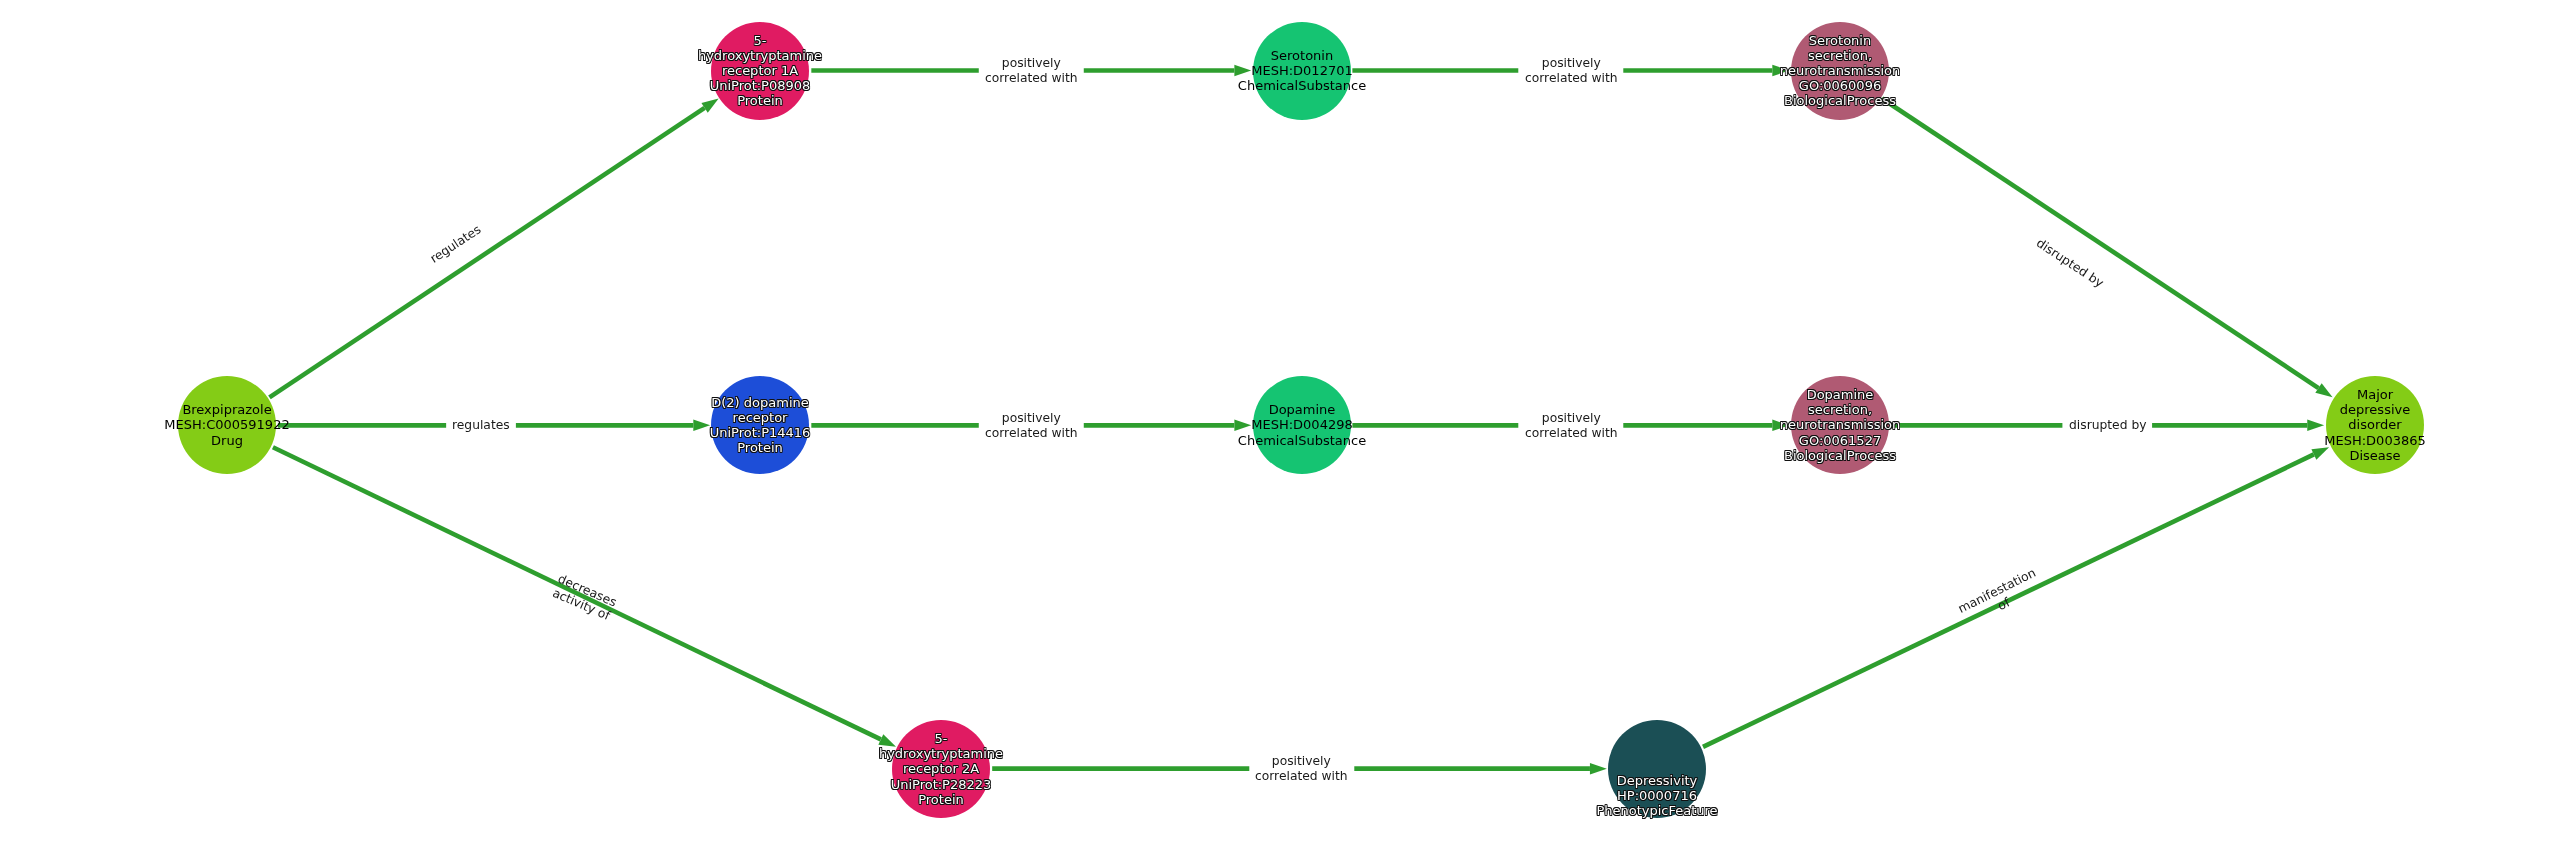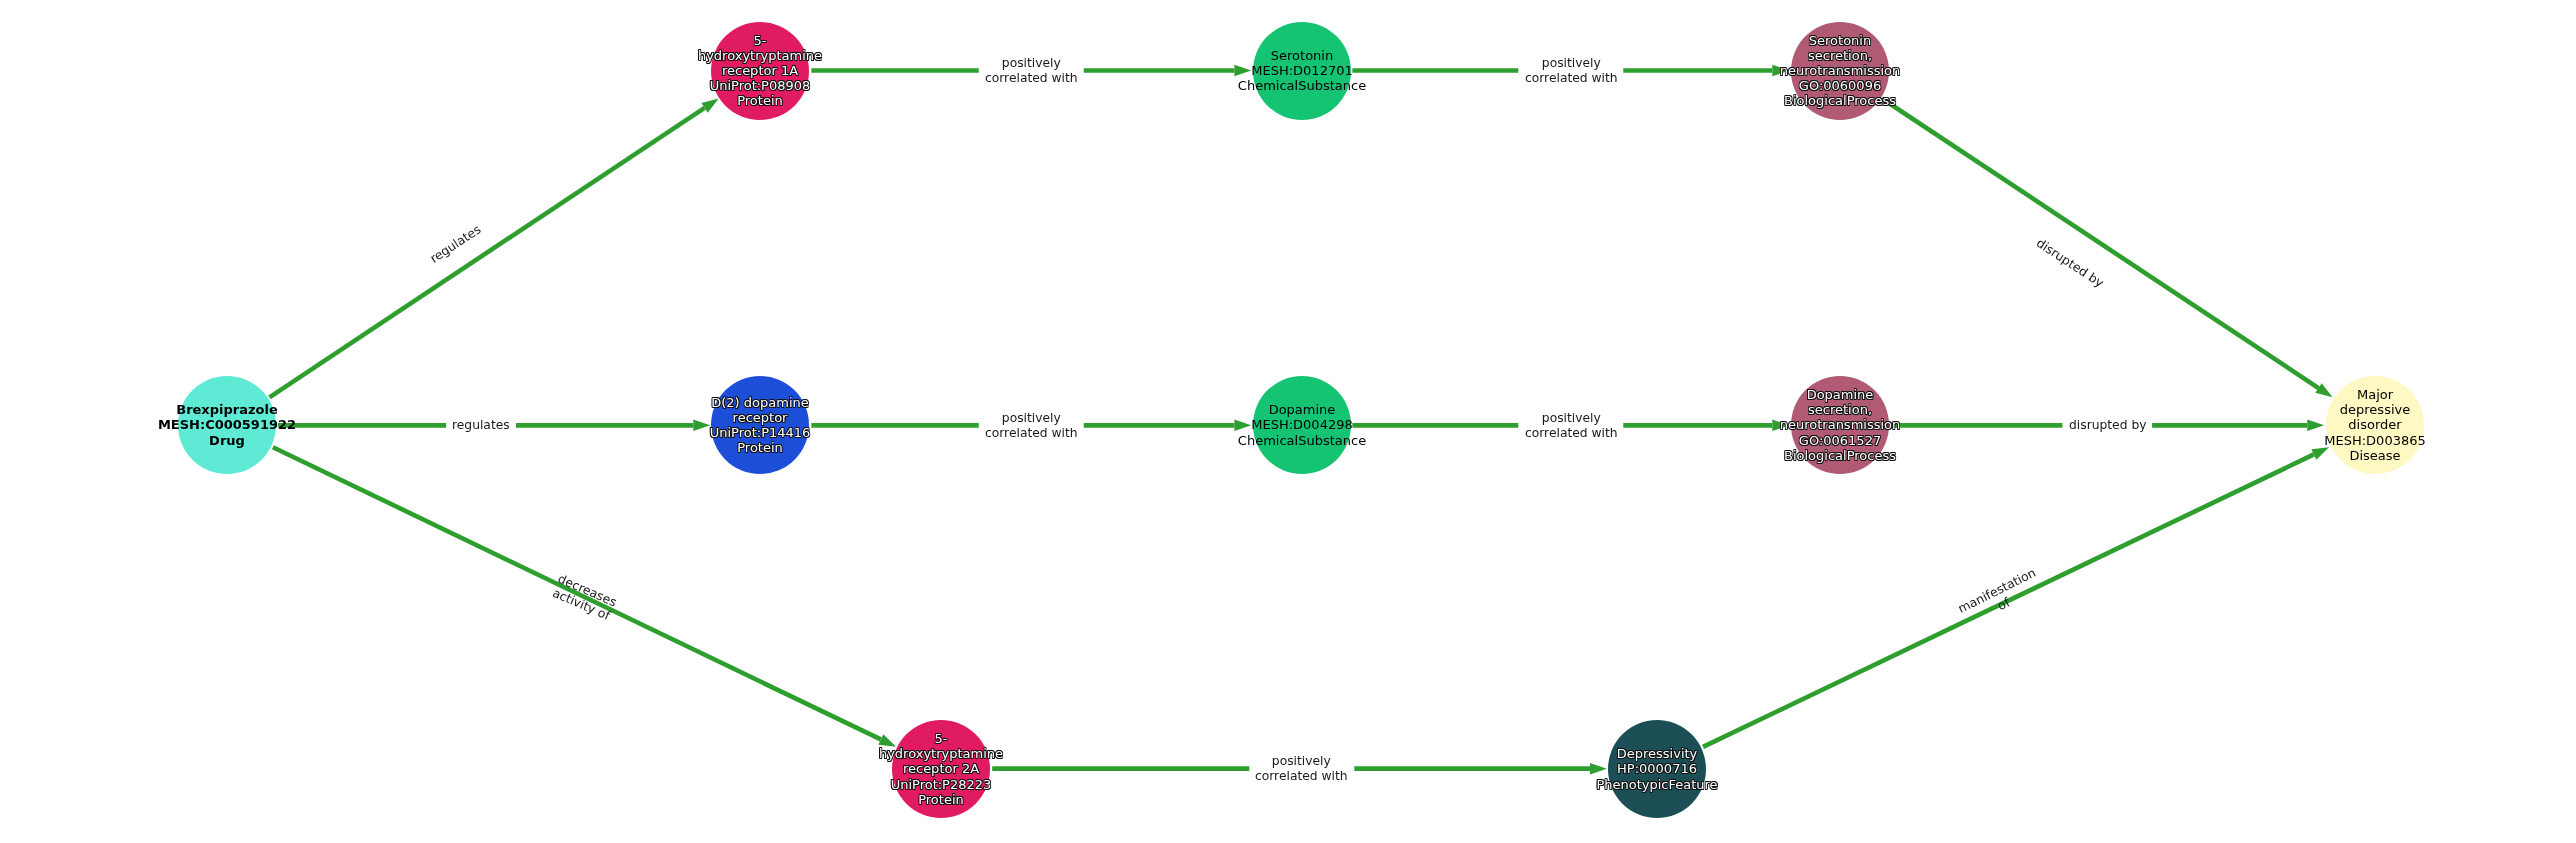--- a/index.html
+++ b/index.html
@@ -124,21 +124,21 @@
       </g>
       <rect x="1276.5" y="70" width="137" height="44" fill="#ffffff"></rect>
       <rect x="1980.5" y="70" width="137" height="44" fill="#ffffff"></rect>
       <rect x="581.5" y="533" width="91" height="44" fill="#ffffff"></rect>
       <rect x="1276.5" y="533" width="137" height="44" fill="#ffffff"></rect>
       <rect x="1980.5" y="533" width="137" height="44" fill="#ffffff"></rect>
       <rect x="2690.5" y="533" width="117" height="44" fill="#ffffff"></rect>
       <rect x="1629.5" y="981" width="137" height="44" fill="#ffffff"></rect>
     </svg>
   <div id="node-layer">
-      <div class="node" style="left: 178px; top: 376px; width: 98px; height: 98px; background: #5eead4; font-weight: bold;">
+      <div class="node" style="left: 178px; top: 376px; width: 98px; height: 98px; background: #84cc16;">
         <span class="node-label label-dark">Brexpiprazole
 MESH:C000591922
 Drug</span>
       </div>
       <div class="node" style="left: 711px; top: 21.5px; width: 98px; height: 98px; background: rgb(224, 27, 98);">
         <span class="node-label label-light">5-
 hydroxytryptamine
 receptor 1A
 UniProt:P08908
 Protein</span>
@@ -166,35 +166,35 @@
 MESH:D004298
 ChemicalSubstance</span>
       </div>
       <div class="node" style="left: 1791px; top: 376px; width: 98px; height: 98px; background: rgb(176, 90, 115);">
         <span class="node-label label-light">Dopamine
 secretion,
 neurotransmission
 GO:0061527
 BiologicalProcess</span>
       </div>
-      <div class="node" style="left: 2326px; top: 376px; width: 98px; height: 98px; background: #fef9c3;">
+      <div class="node" style="left: 2326px; top: 376px; width: 98px; height: 98px; background: #84cc16;">
         <span class="node-label label-dark">Major
 depressive
 disorder
 MESH:D003865
 Disease</span>
       </div>
       <div class="node" style="left: 892px; top: 720px; width: 98px; height: 98px; background: rgb(224, 27, 98);">
         <span class="node-label label-light">5-
 hydroxytryptamine
 receptor 2A
 UniProt:P28223
 Protein</span>
       </div>
-      <div class="node" style="left: 1608px; top: 720px; width: 98px; height: 98px; background: rgb(27, 79, 85);">
+      <div class="node" style="left: 1608px; top: 720px; width: 98px; height: 98px; background: rgb(27, 79, 85); align-items: flex-end;">
         <span class="node-label label-light">Depressivity
 HP:0000716
 PhenotypicFeature</span>
       </div>
     </div>
   <div id="edge-label-layer">
       <div class="edge-label" style="left: 427px; top: 237px; transform: rotate(-33.5deg);">regulates</div>
       <div class="edge-label" style="left: 985px; top: 56px; transform: rotate(0deg);">positively
 correlated with</div>
       <div class="edge-label" style="left: 1525px; top: 56px; transform: rotate(0deg);">positively

